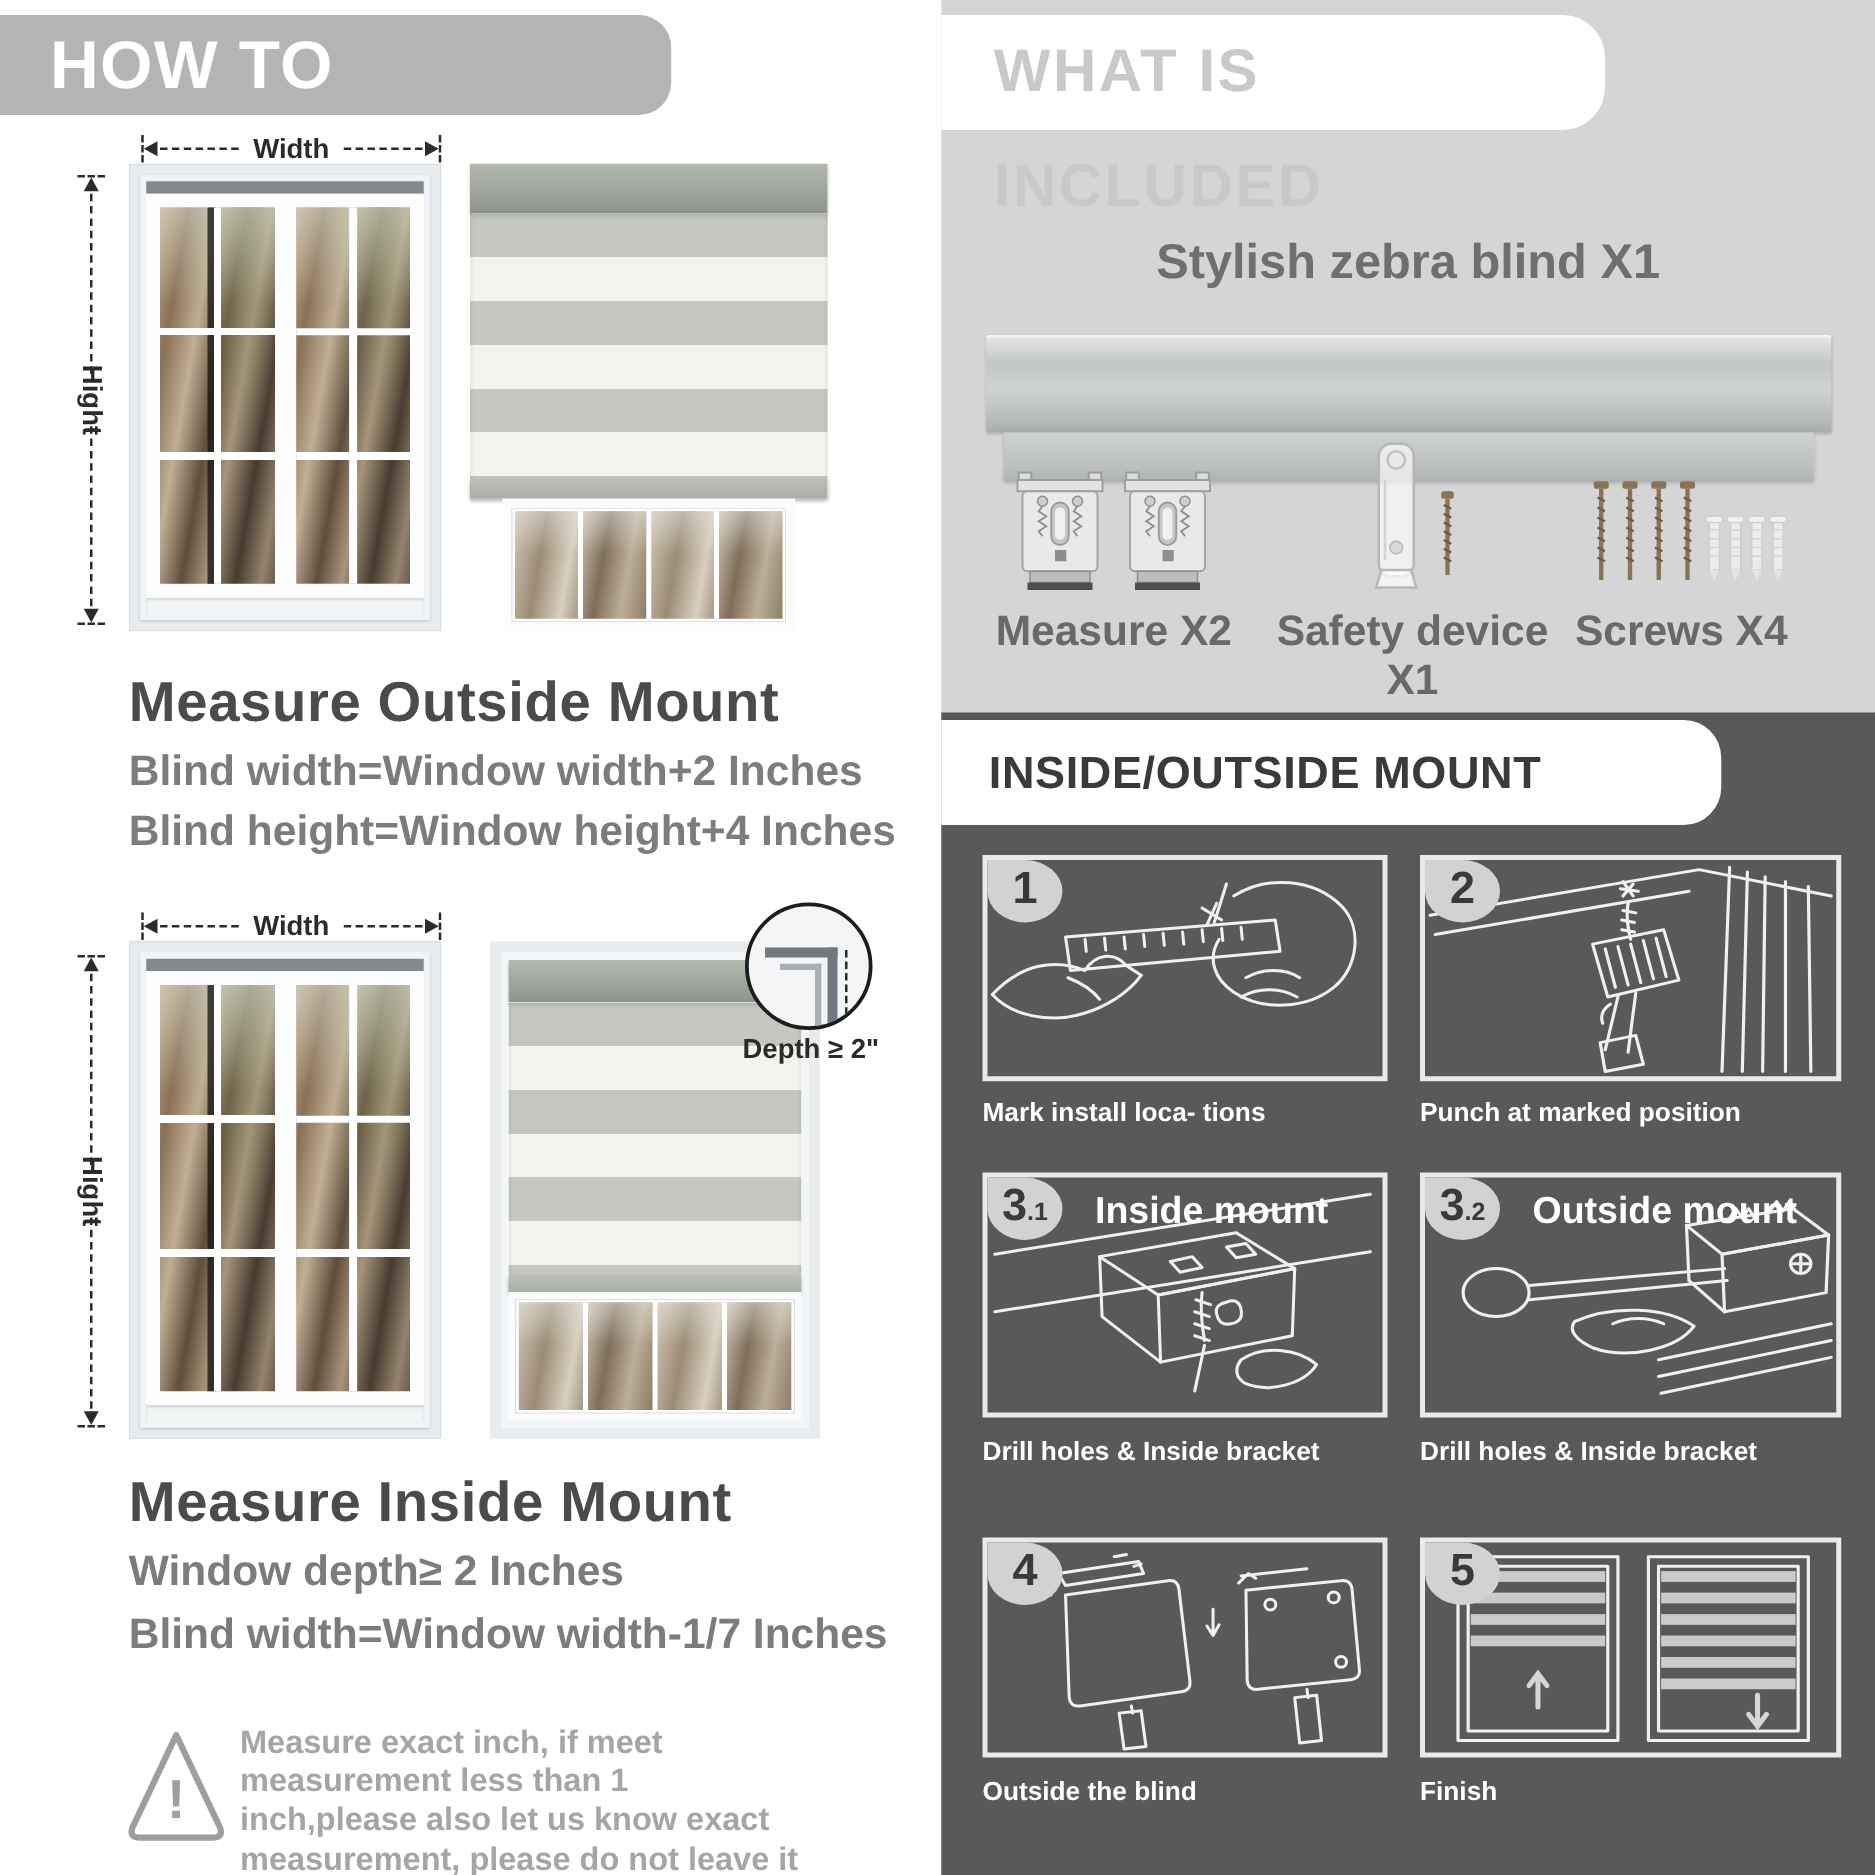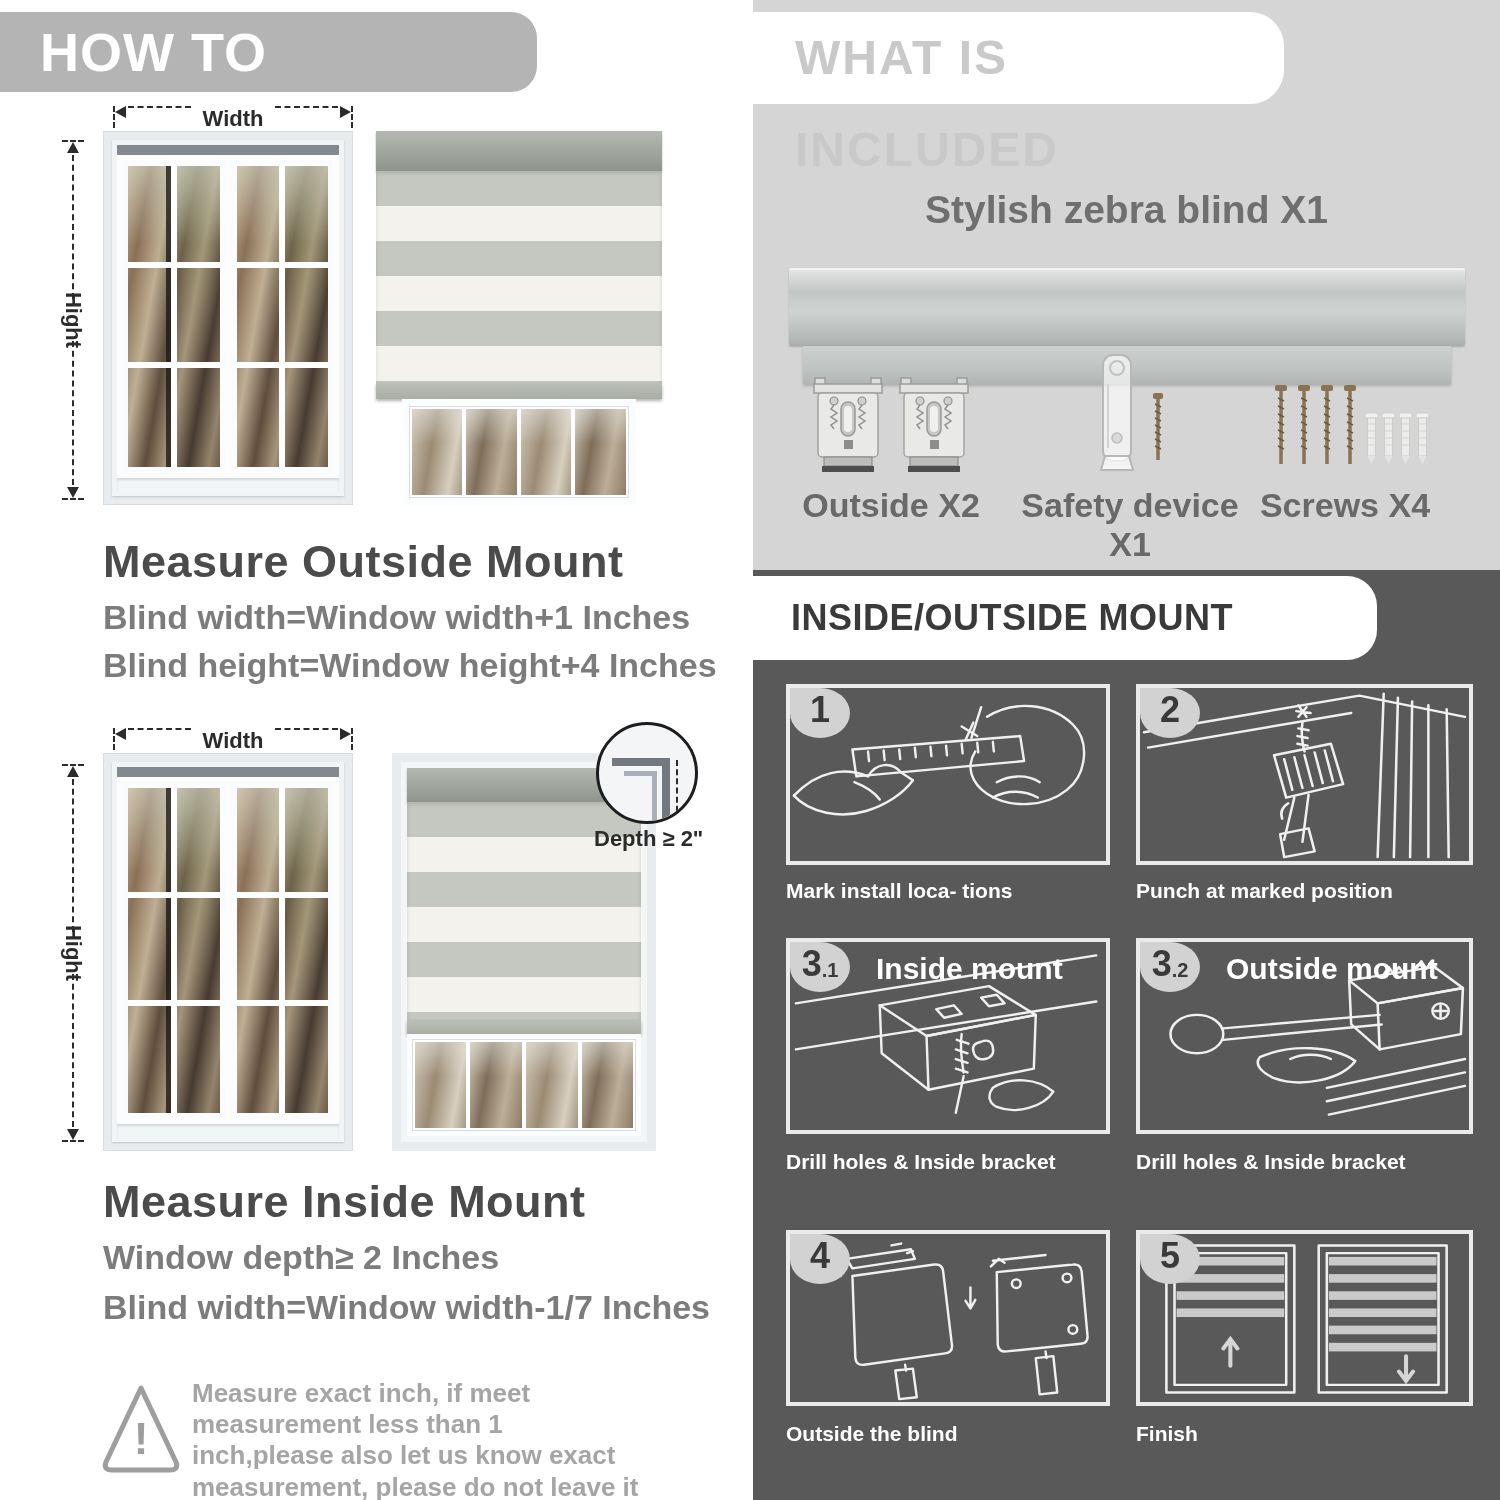--- a/index.html
+++ b/index.html
@@ -7,21 +7,21 @@
           font-family:"Liberation Sans",sans-serif;font-weight:bold;}
   .abs{position:absolute;}
 
   
   .h-measure{left:0;top:12px;width:537px;height:80px;background:#b4b4b4;border-radius:0 26px 26px 0;
              color:#fff;font-size:54px;line-height:80px;padding-left:40px;letter-spacing:1px;box-sizing:border-box;}
   .grp-title{left:103px;font-size:45px;color:#4b4b4b;letter-spacing:.5px;}
   .grp-line{left:103px;font-size:34px;color:#7c7c7c;}
 
   
-  .arrow-h{display:flex;}
+  .arrow-h{display:flex;align-items:center;}
   .arrow-h .tick{width:0;height:22px;border-left:2px dashed #2b2b2b;}
   .arrow-h .dash{flex:1;border-top:2px dashed #2b2b2b;height:0;margin:0 2px;}
   .ah{width:0;height:0;border-top:6px solid transparent;border-bottom:6px solid transparent;}
   .ah.l{border-right:11px solid #2b2b2b;}
   .ah.r{border-left:11px solid #2b2b2b;}
   .arrow-h .lbl{font-size:22px;color:#2b2b2b;padding:0 10px;}
   .arrow-v{display:flex;flex-direction:column;align-items:center;width:34px;}
   .arrow-v .tick{height:0;width:22px;border-top:2px dashed #2b2b2b;}
   .arrow-v .dash{flex:1;border-left:2px dashed #2b2b2b;width:0;margin:2px 0;}
   .av{width:0;height:0;border-left:6px solid transparent;border-right:6px solid transparent;}
@@ -152,21 +152,21 @@
       <div class="pane gridv">
           <div class="glass glass2"></div>
         </div>
       <div class="pane gridv">
           <div class="glass glass2"></div>
         </div>
     </div>
   </div>
 
   <div class="abs grp-title" style="top:536px;">Measure Outside Mount</div>
-  <div class="abs grp-line" style="top:598px;">Blind width=Window width+1 Inches</div>
+  <div class="abs grp-line" style="top:598px;">Blind width=Window width+2 Inches</div>
   <div class="abs grp-line" style="top:646px;">Blind height=Window height+4 Inches</div>
 
   <div class="abs arrow-h" style="left:113px;top:728px;width:240px;height:26px;">
     <span class="tick"></span>
       <span class="ah l"></span>
     <span class="dash"></span>
     <span class="lbl">Width</span>
     <span class="dash"></span>
     <span class="ah r"></span>
       <span class="tick"></span>
@@ -323,21 +323,21 @@
       <path d="M4,16 h7 M4,23 h7 M4,30 h7 M4,37 h7" stroke="#d2d2d0" stroke-width="1.2"></path>
     </g>
     <g transform="translate(51,0)">
       <rect x="1" y="5" width="13" height="5" rx="2" fill="#f1f1ef" stroke="#cfcfcd" stroke-width="1"></rect>
       <rect x="3.5" y="10" width="8" height="38" fill="#ececea" stroke="#cdcdcb" stroke-width="1"></rect>
       <path d="M3.5,48 L11.5,48 L7.5,56 Z" fill="#e4e4e2"></path>
       <path d="M4,16 h7 M4,23 h7 M4,30 h7 M4,37 h7" stroke="#d2d2d0" stroke-width="1.2"></path>
     </g>
   </svg>
 
-  <div class="abs item-lbl" style="left:791px;width:200px;">Outside X2</div>
+  <div class="abs item-lbl" style="left:791px;width:200px;">Measure X2</div>
   <div class="abs item-lbl" style="left:1008px;width:244px;">Safety device X1</div>
   <div class="abs item-lbl" style="left:1250px;width:190px;">Screws X4</div>
 
   <div class="abs sec-mount"></div>
   <div class="abs h-mount">INSIDE/OUTSIDE MOUNT</div>
 
   <figure class="abs panel" style="left:786px;top:684px;width:324px;height:181px;margin:0;">
     <div class="badge">
         <b>1</b>
         <i></i>

